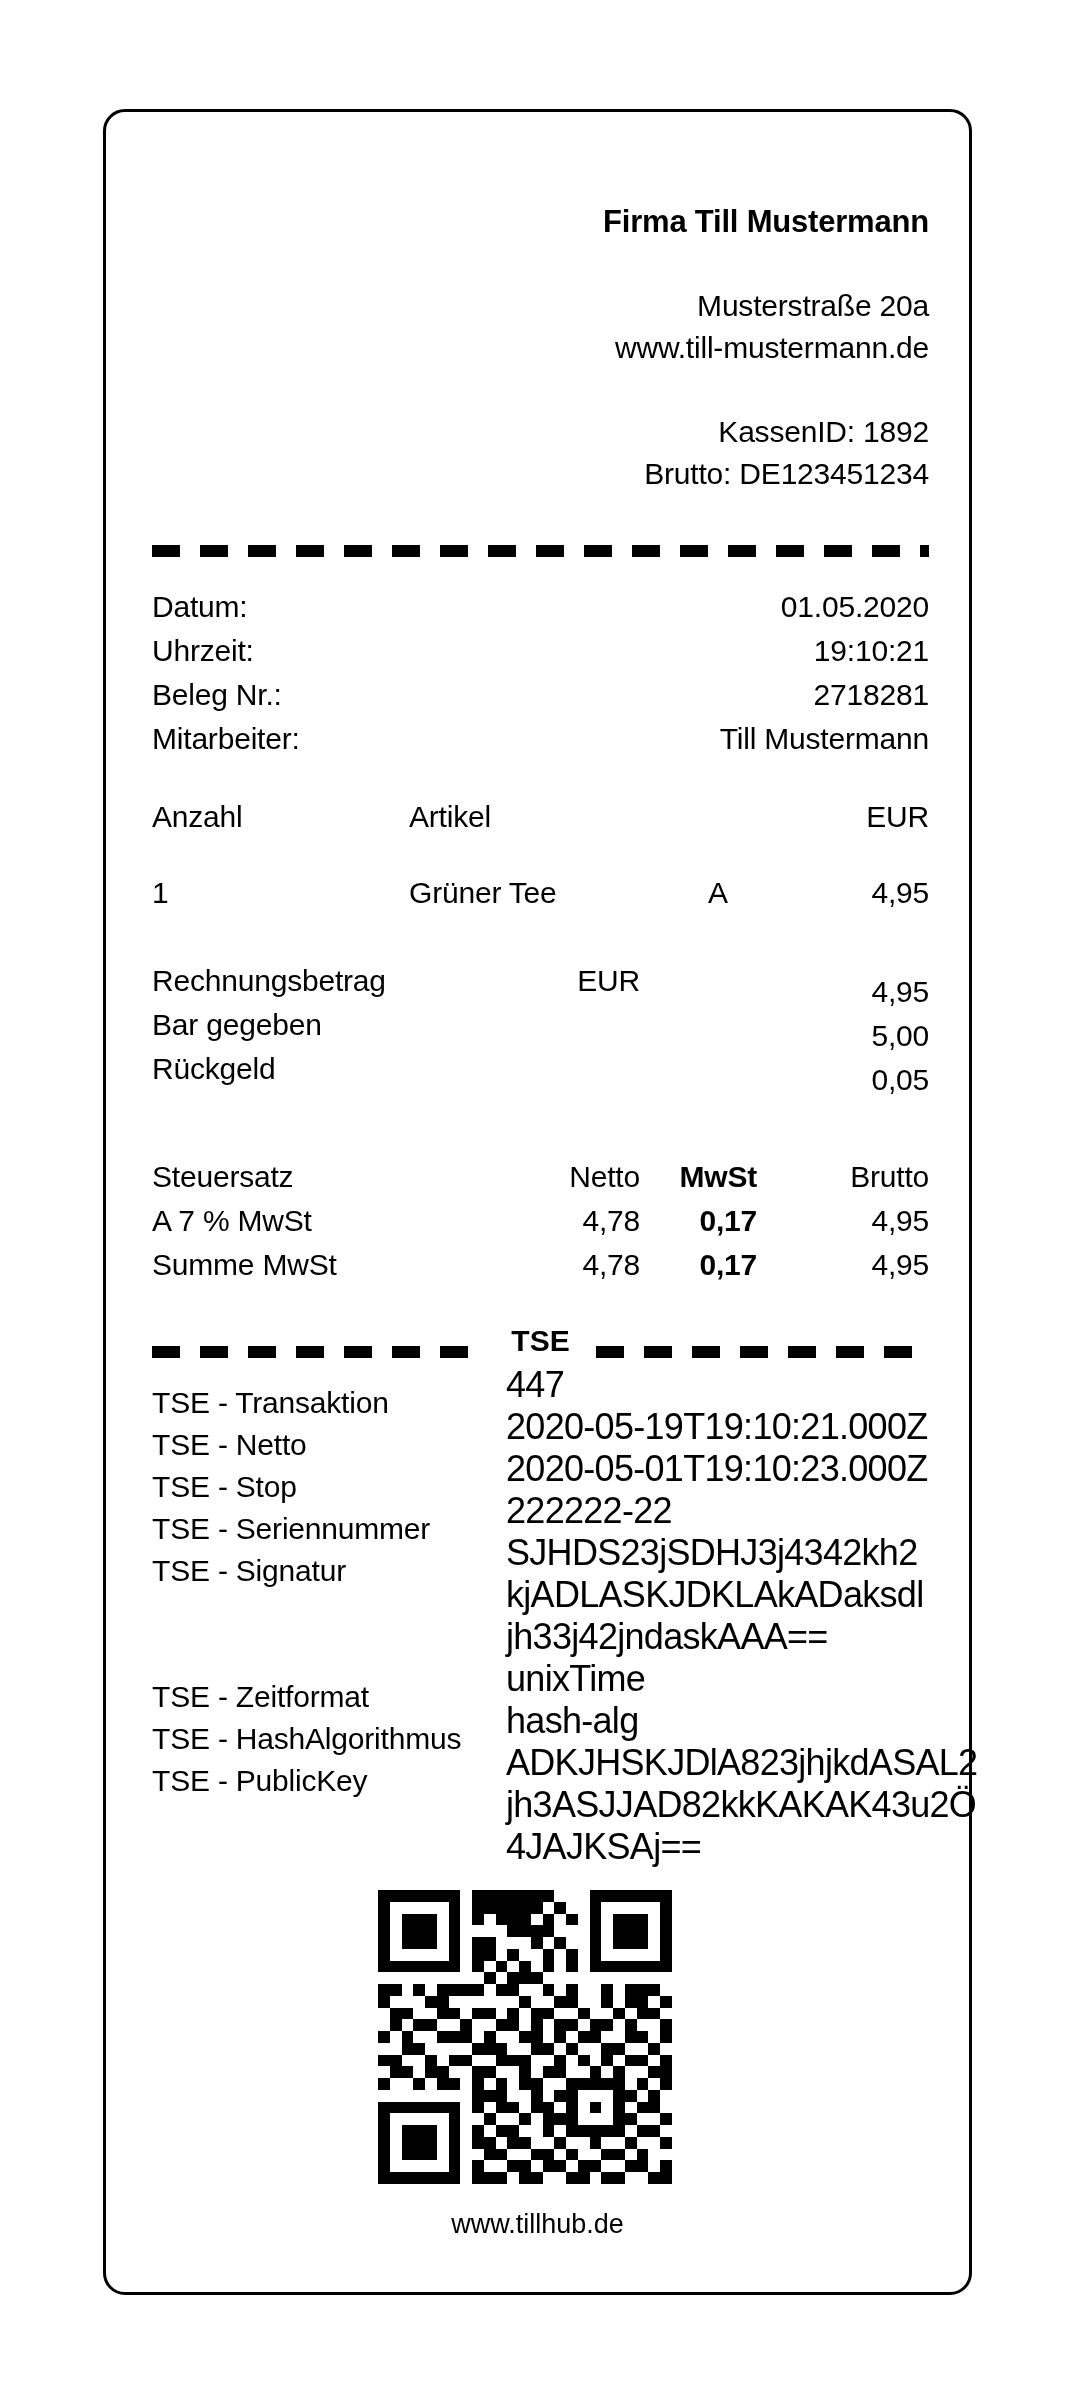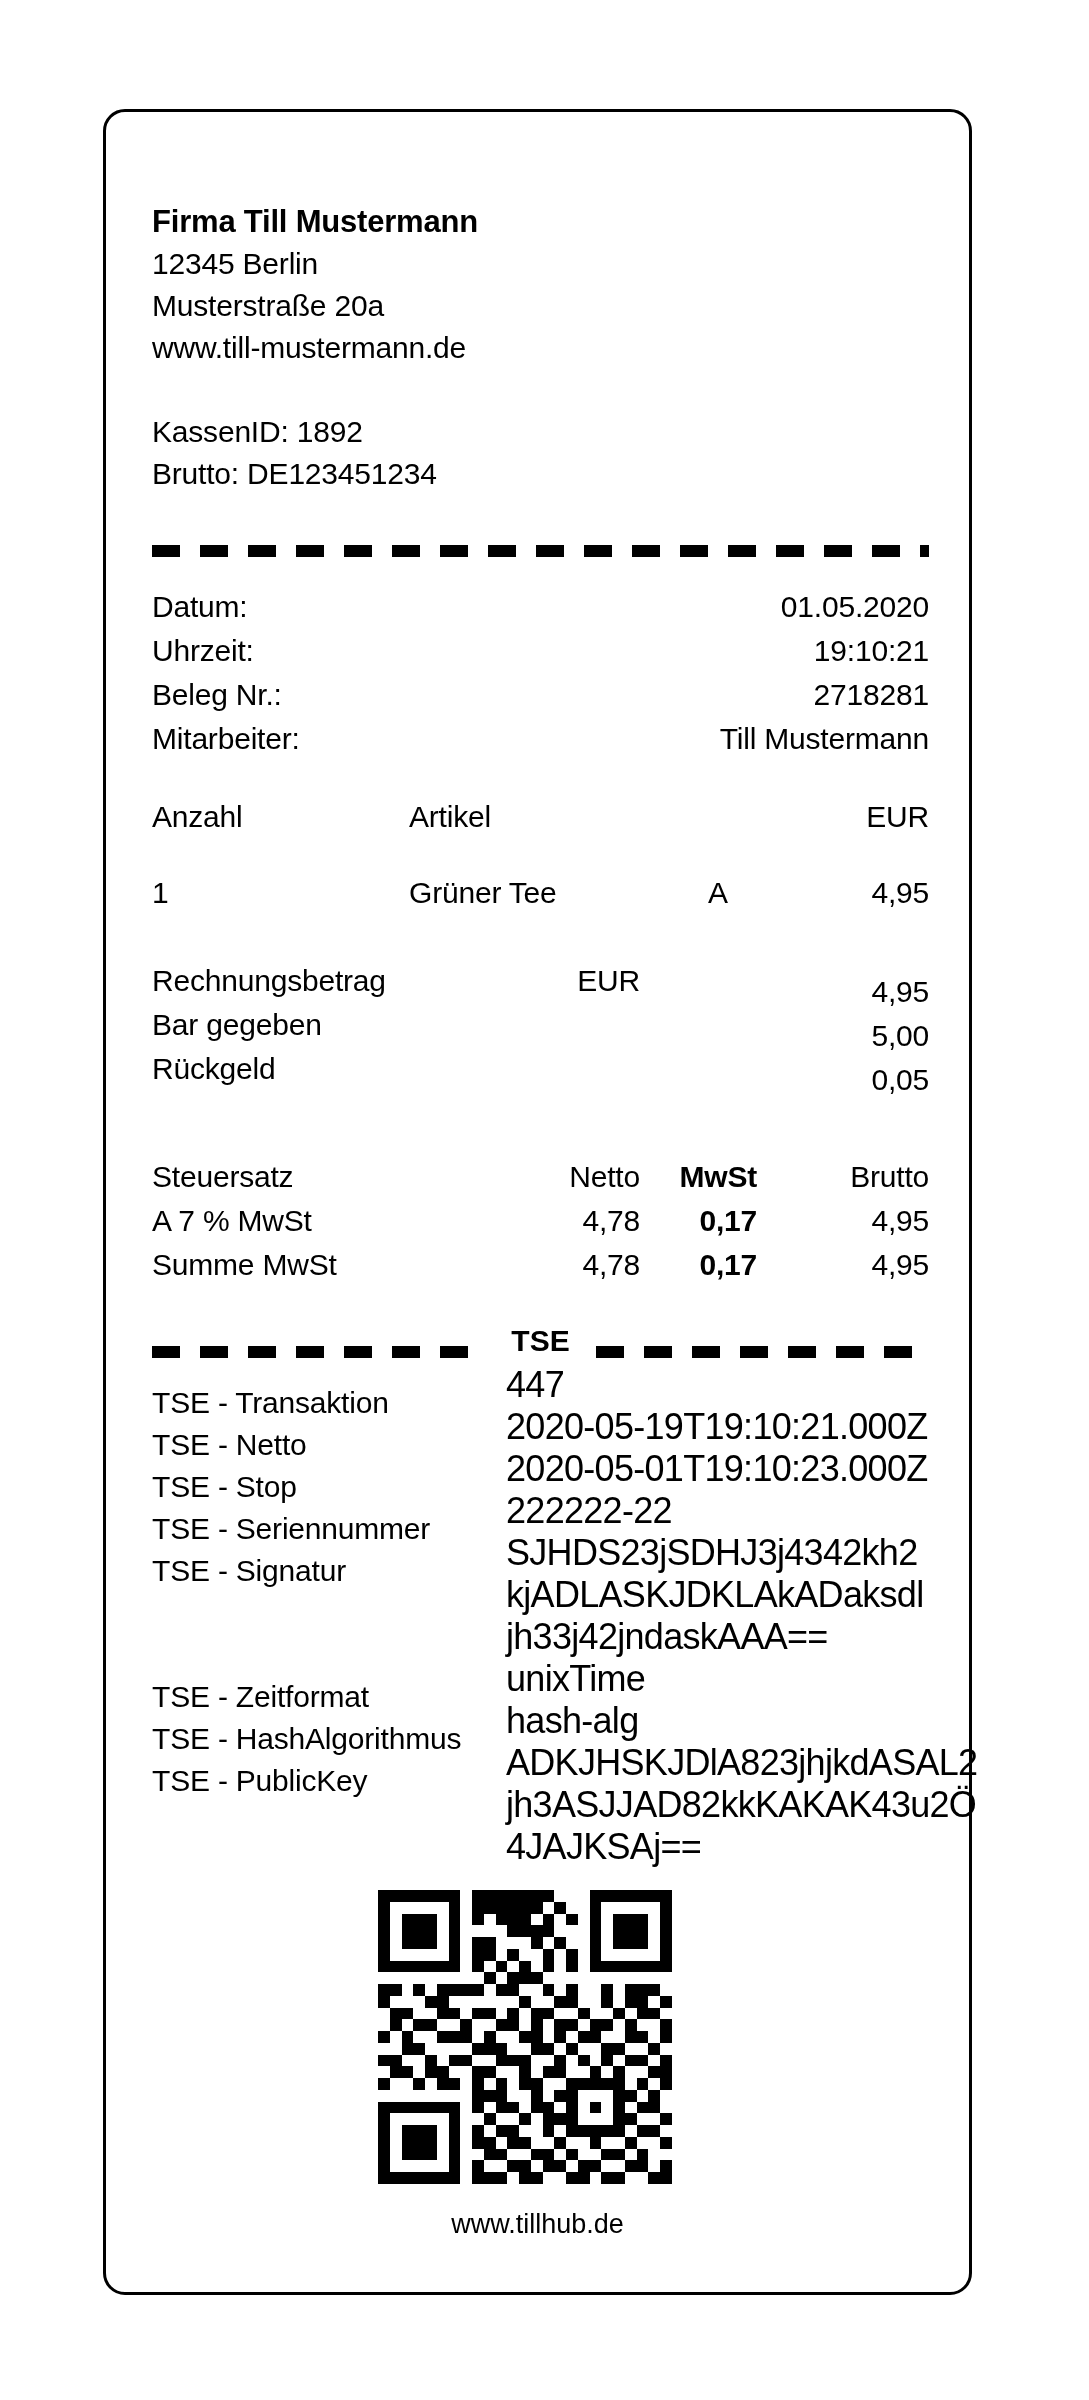--- a/index.html
+++ b/index.html
@@ -9,21 +9,21 @@
     font-family:"Liberation Sans", sans-serif;
     color:#000;
     -webkit-font-smoothing:antialiased;
   }
   .card{
     position:absolute;left:103px;top:109px;width:869px;height:2186px;
     box-sizing:border-box;border:3px solid #000;border-radius:22px;
     background:#fff;
   }
   .row{position:absolute;left:46px;right:40px;height:36px;font-size:30px;line-height:34px;letter-spacing:-0.2px;}
-  .center{text-align:left;}
+  .center{text-align:right;}
   .lbl{position:absolute;left:0;top:0;white-space:nowrap;}
   .val-r{position:absolute;right:0;top:0;white-space:nowrap;text-align:center;}
   .title{font-weight:bold;font-size:31px;}
   .dash{
     position:absolute;left:46px;right:40px;height:12px;
     background:repeating-linear-gradient(90deg,#000 0 28px,transparent 28px 48px);
   }
   .tse-divider{
     position:absolute;left:46px;right:40px;top:1210px;height:36px;
     display:flex;align-items:flex-end;gap:26px;
@@ -45,21 +45,20 @@
   }
   .qr .on{background:#000;}
   .footer{position:absolute;left:0;right:0;top:2096px;text-align:center;font-size:27px;line-height:32px;}
 </style>
 </head>
 <body>
 
 <div class="card">
 
   <div class="row center title" style="top:93px">Firma Till Mustermann</div>
-  <div class="row center" style="top:135px">12345 Berlin</div>
   <div class="row center" style="top:177px">Musterstraße 20a</div>
   <div class="row center" style="top:219px">www.till-mustermann.de</div>
   <div class="row center" style="top:303px">KassenID: 1892</div>
   <div class="row center" style="top:345px">Brutto: DE123451234</div>
 
   <div class="dash" style="top:433px"></div>
 
   <div class="row" style="top:478px">
     <span class="lbl">Datum:</span>
     <span class="val-r">01.05.2020</span>

